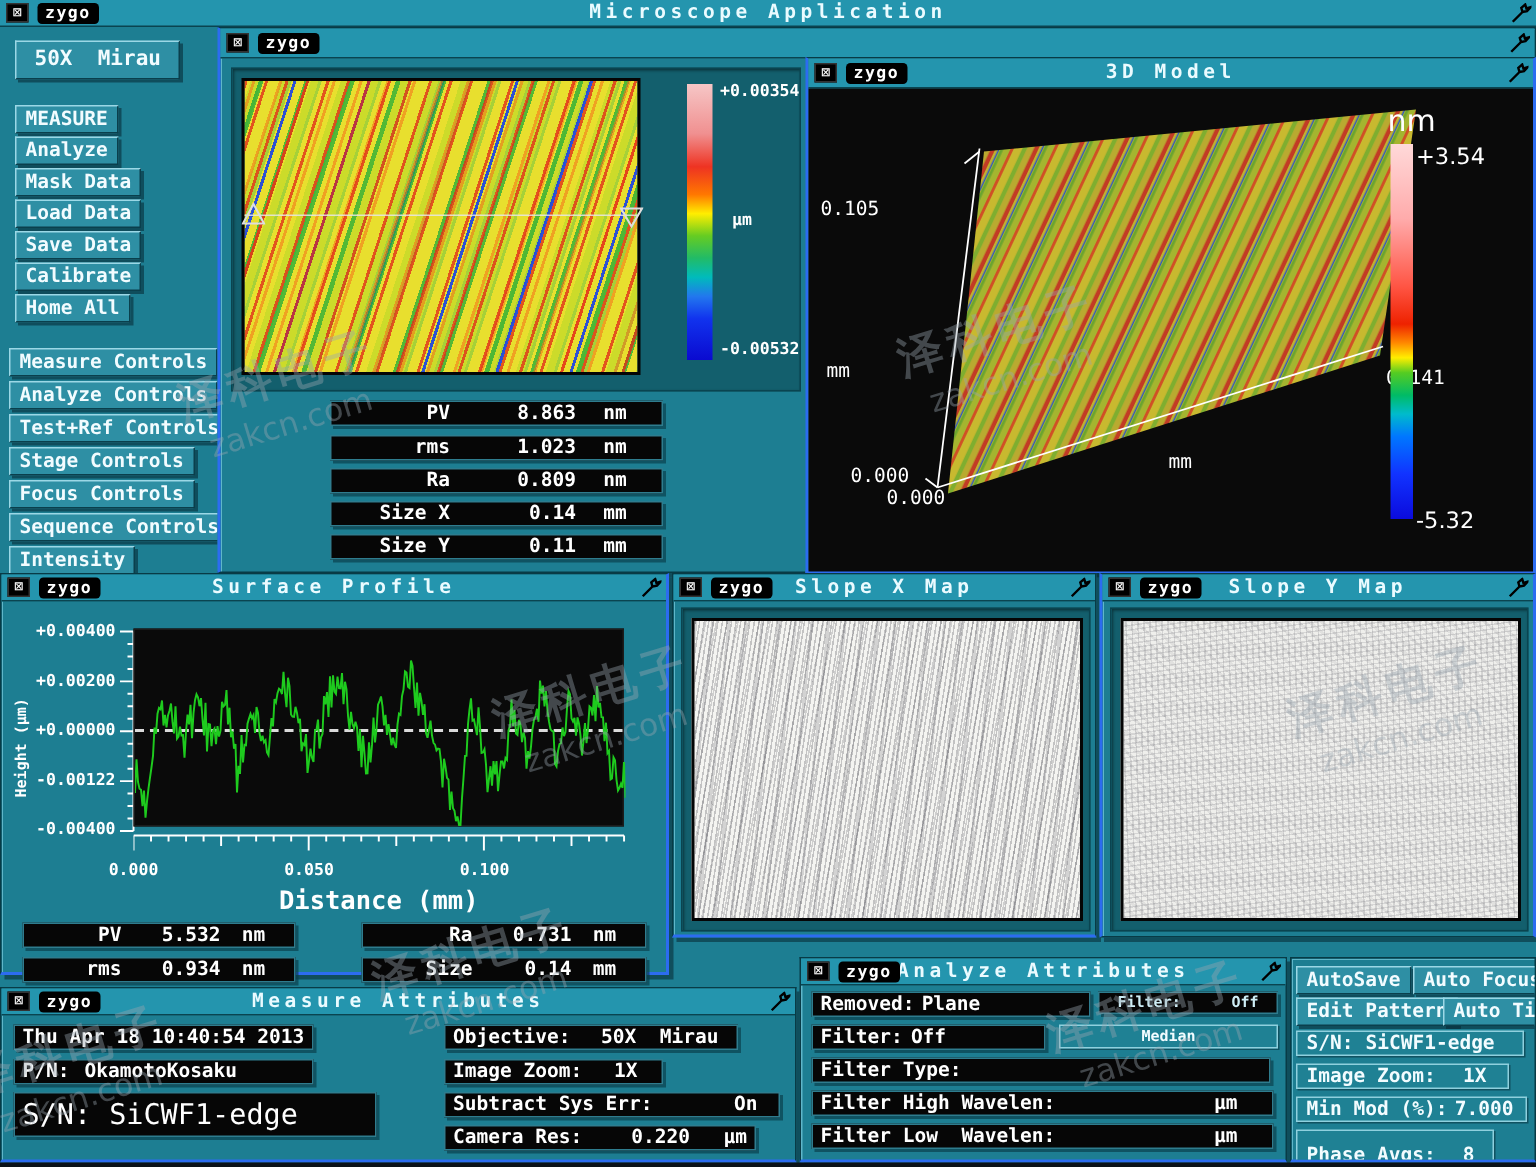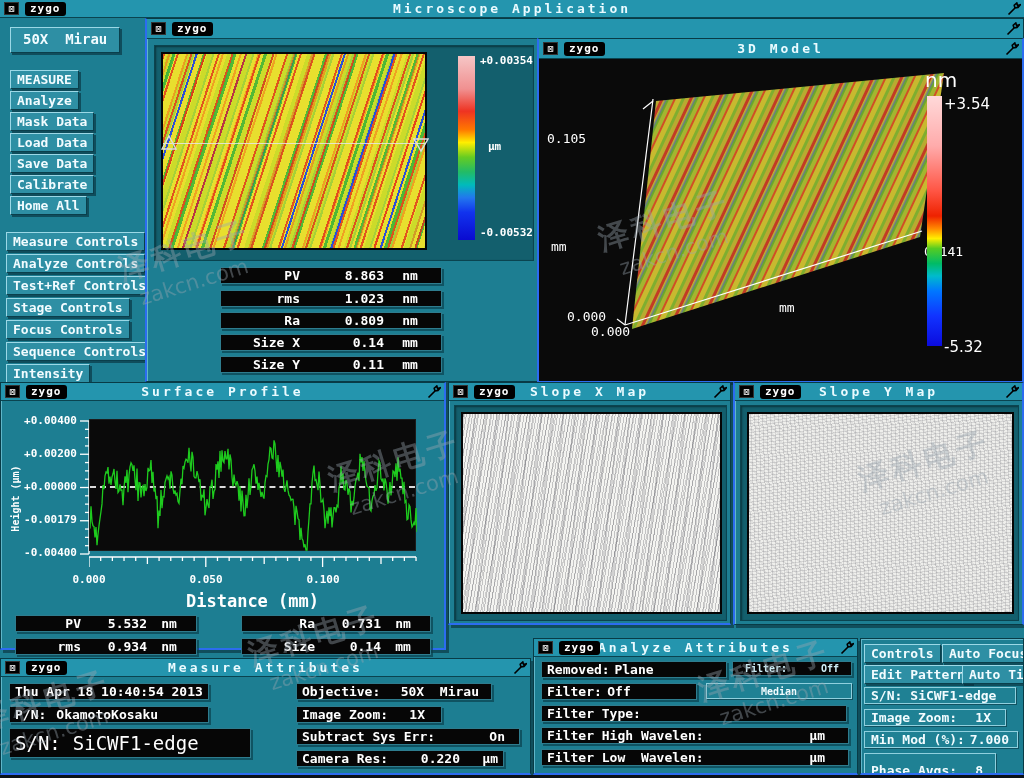--- a/index.html
+++ b/index.html
@@ -217,21 +217,21 @@
       <div class="tb-title">Surface Profile</div>
       <svg class="wrench" style="top:2px" viewBox="0 0 14 14">
           <path d="M1.5 12.5 L8 6 M8 6 L7.2 3.2 L9.8 1 L10.6 3.6 L13.4 2.8 L11 5.4 L8 6" stroke="#000" fill="none" stroke-width="1.6"></path>
         </svg>
     </div>
     <div class="body" style="height:248px;">
       <div class="axlabel" style="left:-46px;top:92px;width:120px;font-size:10px;transform:rotate(-90deg);">Height (µm)</div>
       <div class="ytick" style="left:20px;top:13px;">+0.00400</div>
       <div class="ytick" style="left:20px;top:46px;">+0.00200</div>
       <div class="ytick" style="left:20px;top:79px;">+0.00000</div>
-      <div class="ytick" style="left:20px;top:112px;">-0.00179</div>
+      <div class="ytick" style="left:20px;top:112px;">-0.00122</div>
       <div class="ytick" style="left:20px;top:145px;text-align:right;">-0.00400</div>
       <svg id="yticks-svg" width="14" height="150" style="position:absolute;left:76px;top:12px;">
           <line x1="12" y1="8" x2="12" y2="141" stroke="#ffffff" stroke-width="1.3"></line>
           <line x1="3" y1="8" x2="12" y2="8" stroke="#ffffff" stroke-width="1.3"></line>
           <line x1="8" y1="16.3125" x2="12" y2="16.3125" stroke="#ffffff" stroke-width="1.3"></line>
           <line x1="8" y1="24.625" x2="12" y2="24.625" stroke="#ffffff" stroke-width="1.3"></line>
           <line x1="8" y1="32.9375" x2="12" y2="32.9375" stroke="#ffffff" stroke-width="1.3"></line>
           <line x1="3" y1="41.25" x2="12" y2="41.25" stroke="#ffffff" stroke-width="1.3"></line>
           <line x1="8" y1="49.5625" x2="12" y2="49.5625" stroke="#ffffff" stroke-width="1.3"></line>
           <line x1="8" y1="57.875" x2="12" y2="57.875" stroke="#ffffff" stroke-width="1.3"></line>
@@ -379,21 +379,21 @@
         <span>Filter Type:</span><span></span></div>
       <div class="blackbox" style="left:7px;top:70px;width:308px;height:17px;">
         <span>Filter High Wavelen:</span><span style="margin-left:auto;padding-right:18px;">µm</span></div>
       <div class="blackbox" style="left:7px;top:92px;width:308px;height:17px;">
         <span>Filter Low  Wavelen:</span><span style="margin-left:auto;padding-right:18px;">µm</span></div>
     </div>
   </div>
 
   <div class="win acc-b" style="left:860px;top:638px;width:164px;height:137px;overflow:hidden;">
     <div class="body" style="height:135px;">
-      <div class="btn" style="position:absolute;left:3px;top:5px;">Controls</div>
+      <div class="btn" style="position:absolute;left:3px;top:5px;">AutoSave</div>
       <div class="btn" style="position:absolute;left:81px;top:5px;">Auto Focus</div>
       <div class="btn" style="position:absolute;left:3px;top:26px;">Edit Pattern</div>
       <div class="btn" style="position:absolute;left:101px;top:26px;">Auto Tilt</div>
       <div class="field" style="left:3px;top:48px;width:152px;height:17px;gap:8px;">
         <span>S/N:</span><span>SiCWF1-edge</span></div>
       <div class="field" style="left:3px;top:70px;width:142px;height:17px;justify-content:space-between;padding-right:14px;">
         <span>Image Zoom:</span><span>1X</span></div>
       <div class="field" style="left:3px;top:92px;width:154px;height:17px;justify-content:space-between;padding-right:8px;">
         <span>Min Mod (%):</span><span>7.000</span></div>
       <div class="field" style="left:3px;top:114px;width:132px;height:35px;justify-content:space-between;padding-right:12px;">

